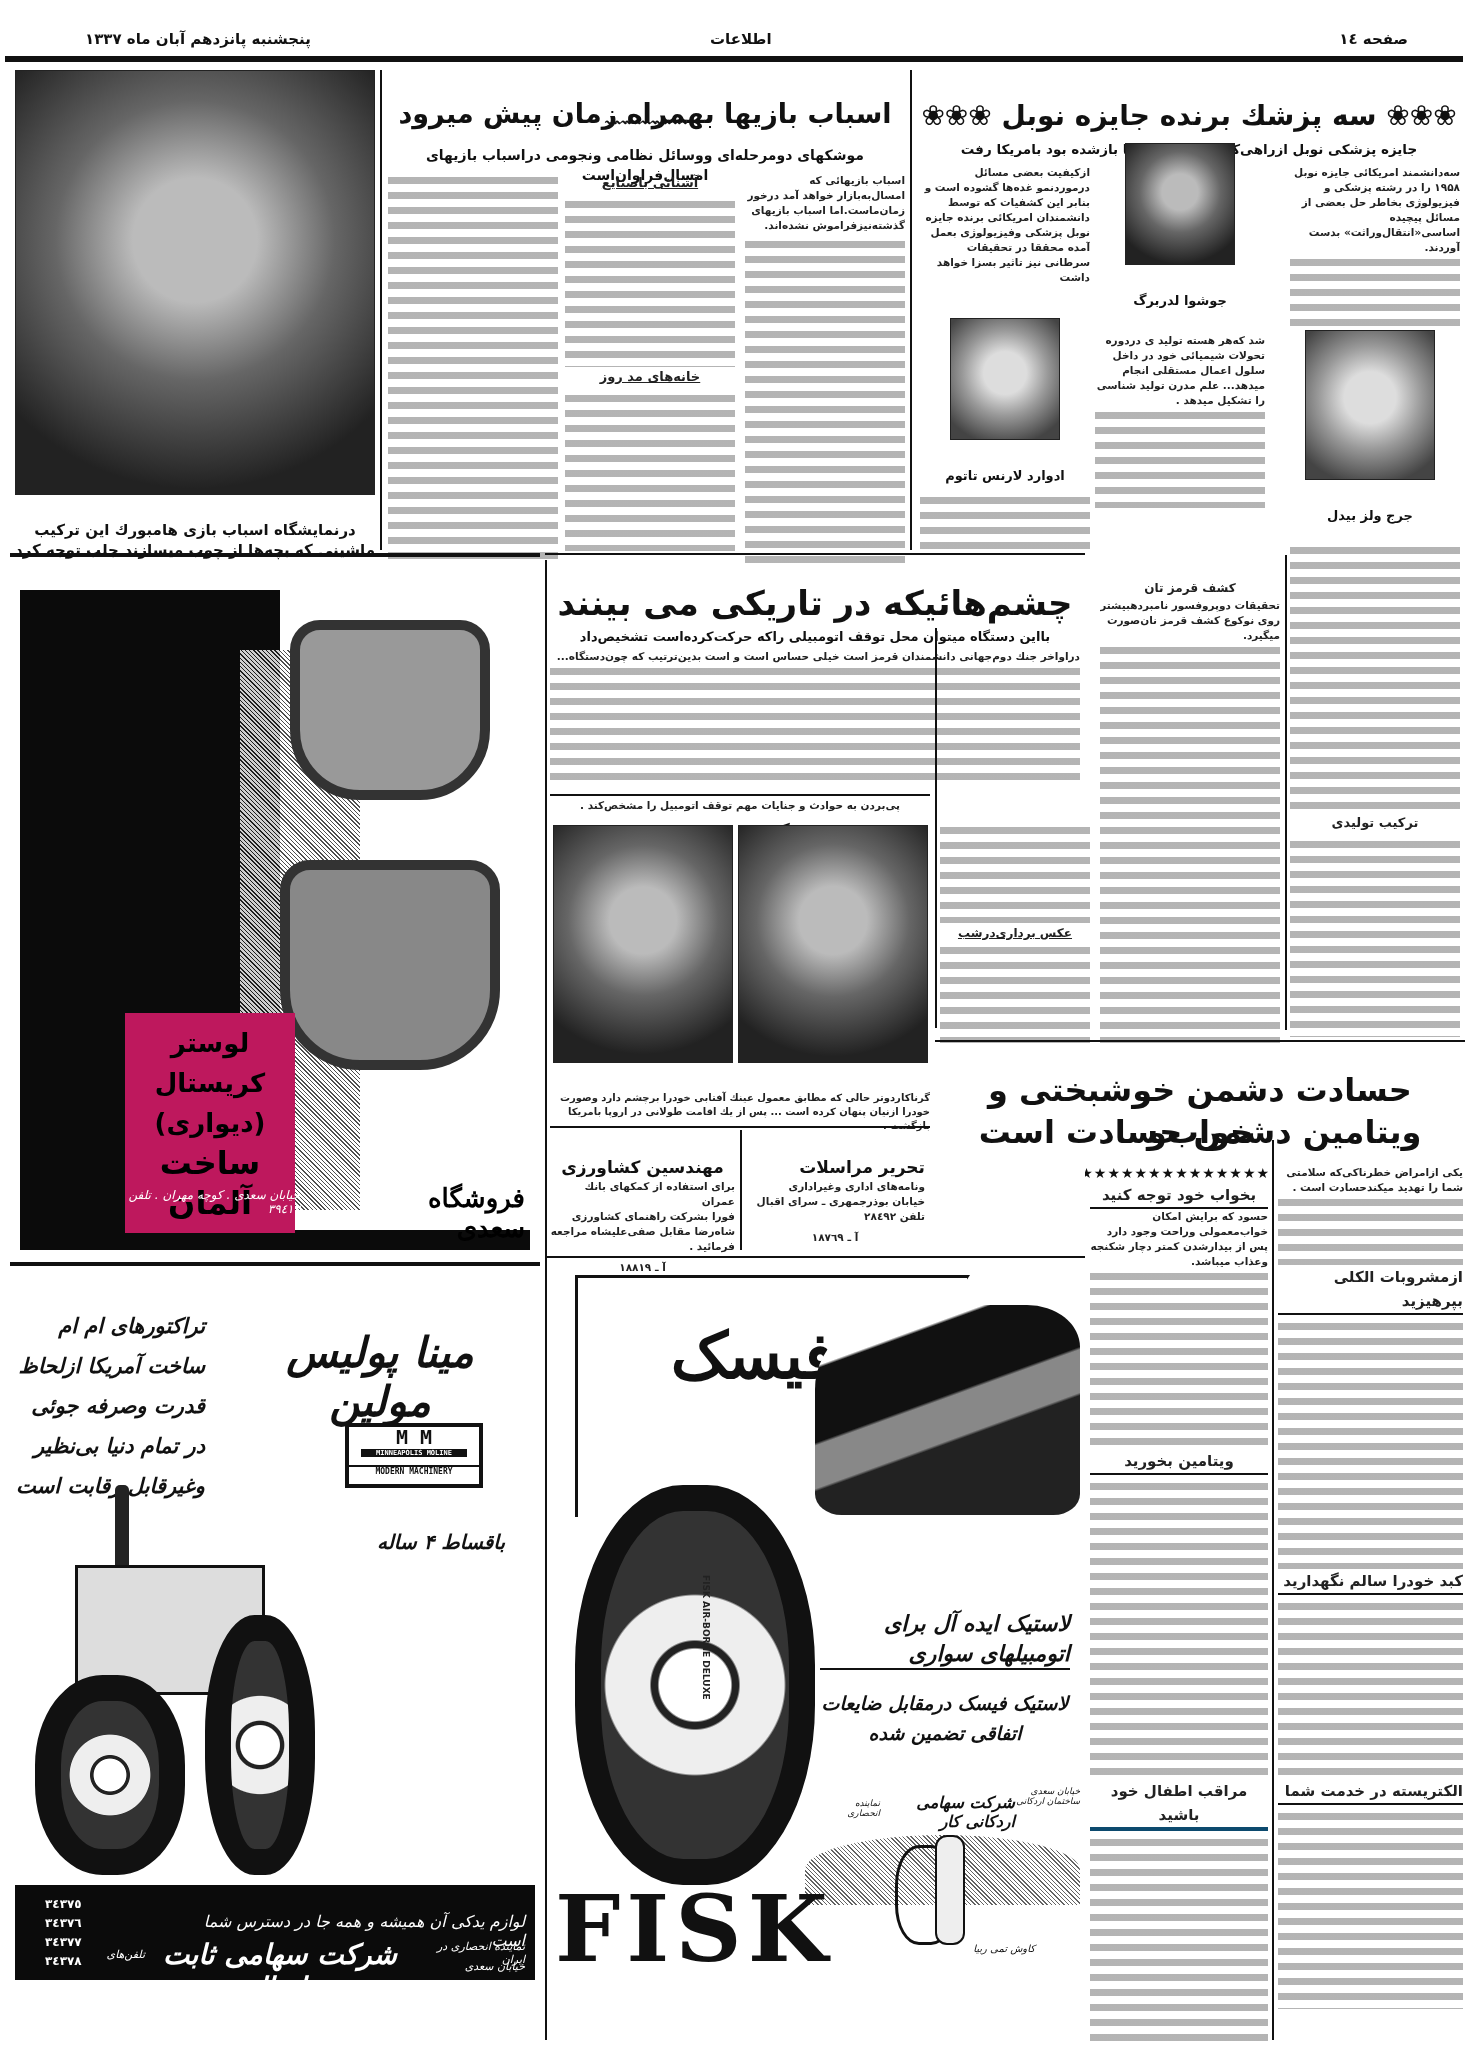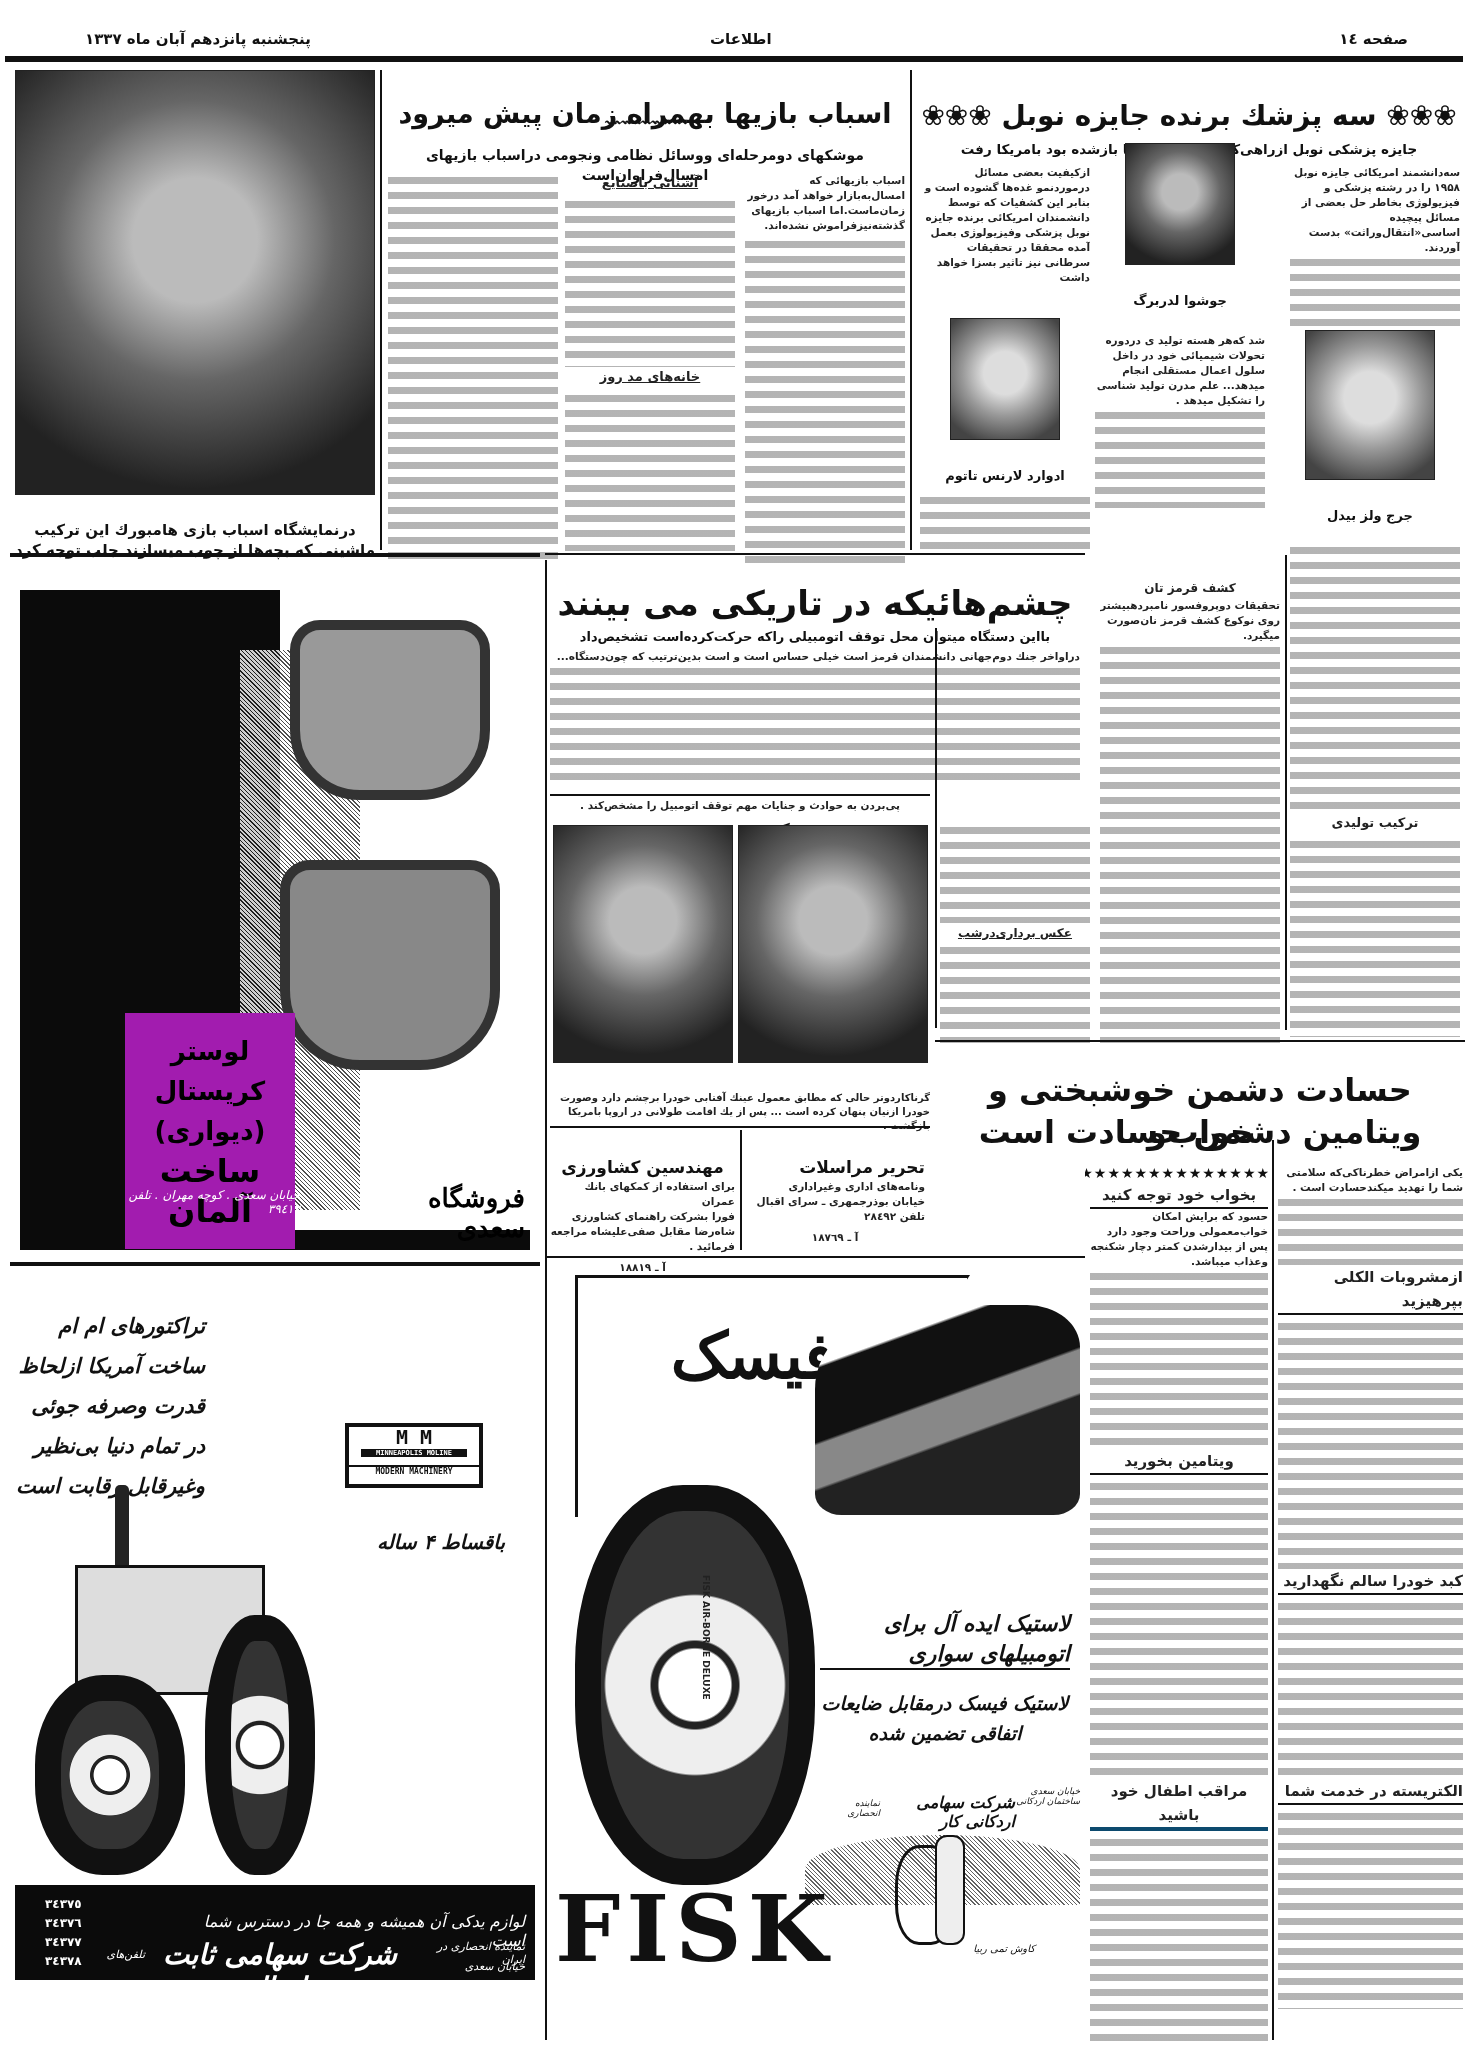--- a/index.html
+++ b/index.html
@@ -99,21 +99,21 @@
   <div>تحقیقات دوپروفسور نامبردهبیشتر روی نوکوع کشف قرمز نان‌صورت میگیرد.</div>
   <div class="lines" style="height:400px"></div>
 </div>
 
 <div class="abs rule-thick" style="top:553px;left:10px;width:530px;height:4px"></div>
 <div class="abs ad-black" style="top:590px;left:20px;width:510px;height:660px">
   <div class="abs" style="top:0;left:260px;width:250px;height:640px;background:#fff;border-radius:0 0 0 0"></div>
   <div class="abs halftone" style="top:60px;left:220px;width:120px;height:560px;opacity:.8"></div>
   <div class="abs" style="top:30px;left:270px;width:200px;height:180px;border:10px solid #333;border-radius:30px 30px 70px 70px;background:#999"></div>
   <div class="abs" style="top:270px;left:260px;width:220px;height:210px;border:10px solid #333;border-radius:30px 30px 80px 80px;background:#888"></div>
-  <div class="abs rtl center" style="top:400px;left:105px;width:170px;background:#a21caf;color:#000;padding:18px 0;font-weight:bold;font-size:26px;line-height:40px">
+  <div class="abs rtl center" style="top:400px;left:105px;width:170px;background:#be185d;color:#000;padding:10px 0;font-weight:bold;font-size:26px;line-height:40px">
     <div>لوستر کریستال</div>
     <div>(دیواری)</div>
     <div style="font-size:32px">ساخت آلمان</div>
   </div>
   <div class="abs rtl" style="top:570px;left:345px;width:160px;color:#000;font-size:26px;font-weight:bold;font-family:'DejaVu Serif',serif">فروشگاه سعدی</div>
   <div class="abs rtl" style="top:575px;left:100px;width:180px;font-size:12px;font-style:italic">خیابان سعدی . کوچه مهران . تلفن ٣٩٤١٢</div>
 </div>
 
 <div class="abs vrule" style="top:560px;left:545px;height:1480px"></div>
 <div class="abs rule" style="top:553px;left:545px;width:540px"></div>
@@ -176,20 +176,21 @@
   <div class="lines" style="height:180px"></div>
   <div class="h3 center" style="font-size:15px;border-bottom:2px solid #111">ویتامین بخورید</div>
   <div class="lines" style="height:300px;margin-top:4px"></div>
   <div class="h3 center" style="font-size:15px;border-bottom:4px solid #0c4a6e">مراقب اطفال خود باشید</div>
   <div class="lines" style="height:230px;margin-top:4px"></div>
 </div>
 
 <div class="abs rule-thick" style="top:1262px;left:10px;width:530px;height:4px"></div>
 <div class="abs" style="top:1275px;left:15px;width:520px;height:700px">
   <div class="abs rtl" style="top:8px;left:0;width:190px;font-family:'DejaVu Serif',serif;font-style:italic;font-weight:bold;font-size:21px;line-height:40px">تراکتورهای ام ام ساخت آمریکا ازلحاظ قدرت وصرفه جوئی در تمام دنیا بی‌نظیر وغیرقابل رقابت است</div>
+  <div class="abs rtl center" style="top:30px;left:220px;width:290px;font-family:'DejaVu Serif',serif;font-style:italic;font-weight:bold;font-size:42px">مینا پولیس مولین</div>
   <div class="abs mm-logo" style="top:148px;left:330px;width:138px;height:65px">
     <div style="font-size:20px;line-height:20px">M M</div>
     <div style="font-size:7px;background:#111;color:#fff;margin:2px 12px">MINNEAPOLIS MOLINE</div>
     <div style="font-size:8px;border-top:2px solid #111;margin-top:8px">MODERN MACHINERY</div>
   </div>
   <div class="abs rtl" style="top:232px;left:320px;width:170px;font-family:'DejaVu Serif',serif;font-style:italic;font-weight:bold;font-size:20px">باقساط ۴ ساله</div>
   <div class="abs" style="top:210px;left:20px;width:280px;height:390px">
     <div class="abs" style="top:0;left:80px;width:14px;height:90px;background:#222;border-radius:5px"></div>
     <div class="abs" style="top:80px;left:40px;width:190px;height:130px;background:#ddd;border:3px solid #111"></div>
     <div class="abs tire" style="top:190px;left:0;width:150px;height:200px;border-radius:45%"></div>

